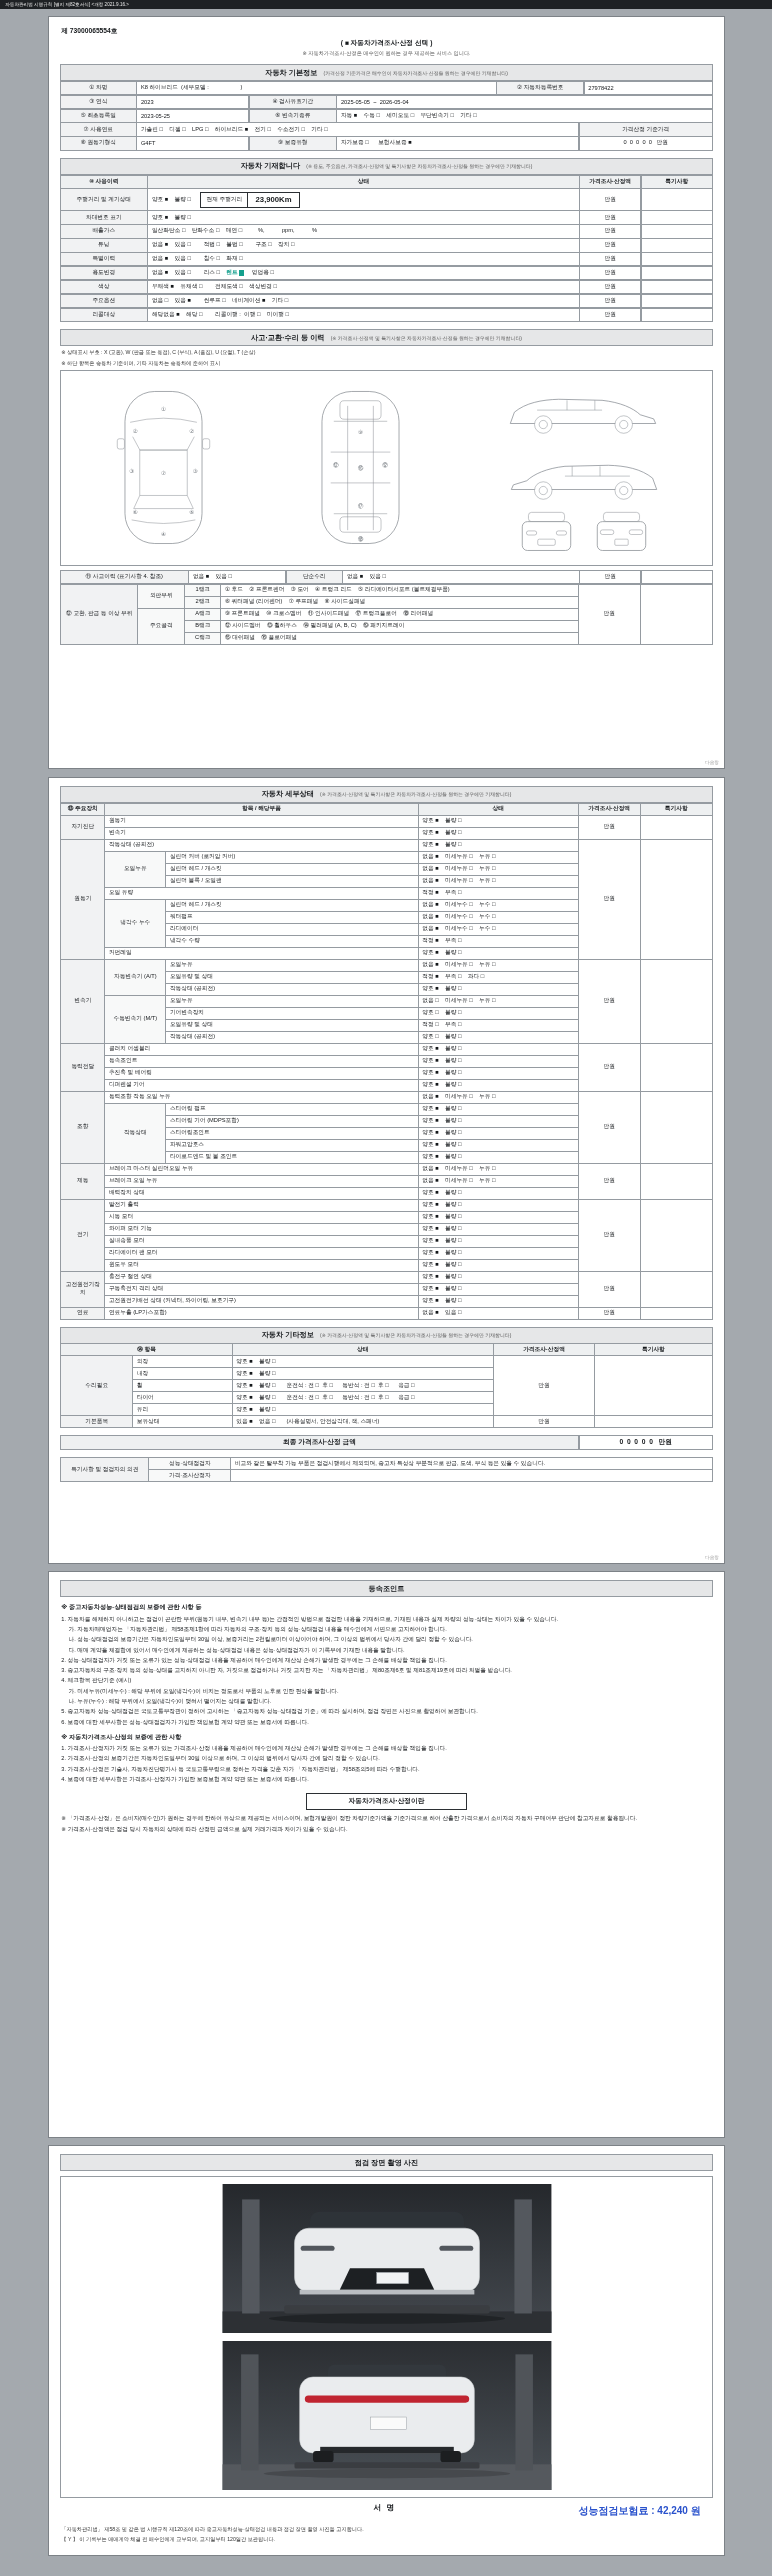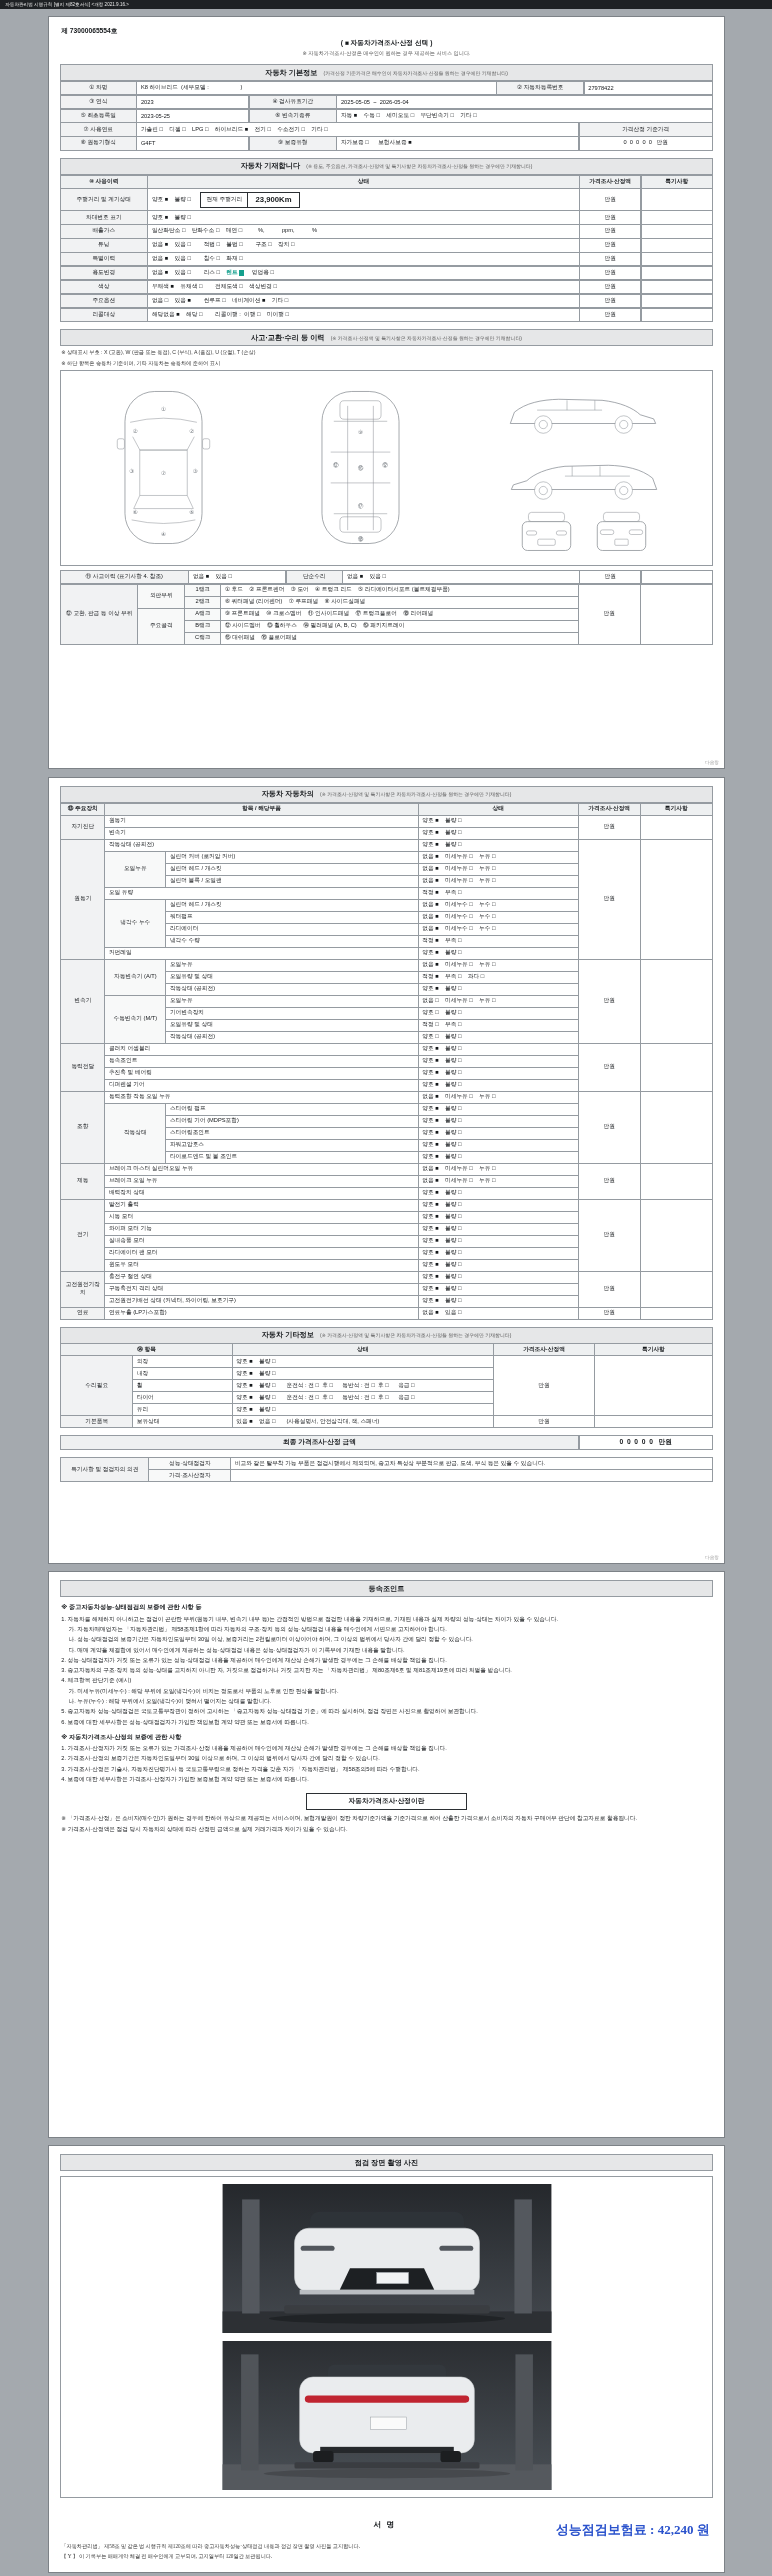--- a/index.html
+++ b/index.html
@@ -55,23 +55,23 @@
   .legend{font-size:5.2px;color:#333;margin:3.1px 1px 1px 1px;}
   .diagram-box{border:0.5px solid #959ba1;margin-top:3.1px;padding:5.2px 3.1px;display:flex;justify-content:space-around;align-items:center;background:#fff;}
   .diag-col{display:flex;flex-direction:column;gap:4.1px;align-items:center;}
   .diag-row{display:flex;gap:7.2px;align-items:center;}
   .finalbar{display:flex;margin-top:7.2px;}
   .notice-heading{font-size:6.2px;font-weight:bold;margin:6.2px 1px 2.1px 1px;}
   .np{font-size:5.7px;line-height:1.55;margin:1.5px 1px;}
   .np.sub{margin-left:8.2px;}
   .defbox{border:0.8px solid #2b2f33;width:155px;margin:9.3px auto 4.1px auto;text-align:center;font-weight:bold;font-size:6.7px;padding:3.1px 2.1px;}
   .photo-wrap{border:0.5px solid #959ba1;margin-top:4.1px;padding:7.2px 0;display:flex;flex-direction:column;align-items:center;gap:8.2px;background:#fff;}
-  .signarea{margin-top:22px;position:relative;min-height:20.6px;font-family:Liberation Serif, serif;}
+  .signarea{margin-top:5px;position:relative;min-height:20.6px;}
   .signtitle{text-align:center;font-weight:bold;font-size:7.7px;letter-spacing:5.2px;}
-  .fee{position:absolute;right:3px;top:1px;font-size:13px;font-weight:bold;}
+  .fee{position:absolute;right:12px;top:1px;font-size:10px;font-weight:bold;}
   .signlines{margin-top:13.4px;}
   .signline{font-size:5.2px;color:#333;margin:2.1px 1px;}
   .cont{position:absolute;right:5.2px;bottom:3.1px;font-size:4.6px;color:#999;}
   svg{display:block;}
 </style>
 </head>
 <body>
 
 <div class="topbar">
   <span>자동차관리법 시행규칙 [별지 제82호서식] &lt;개정 2021.9.16.&gt;</span>
@@ -328,21 +328,21 @@
           </tr>
         </tbody>
     </table>
   </div>
   <div class="cont">다음장</div>
 </div>
 
 <div class="panel p2">
   <div class="sec" style="margin-top:0">
     <div class="sec-bar">
-      <span>자동차 자동차의</span>
+      <span>자동차 세부상태</span>
       <span class="note">(※ 가격조사·산정액 및 특기사항은 자동차가격조사·산정을 원하는 경우에만 기재합니다)</span>
     </div>
     <table>
       <colgroup>
           <col style="width:44px">
           <col style="width:61px">
           <col>
           <col style="width:160px">
           <col style="width:62px">
           <col style="width:72px">

